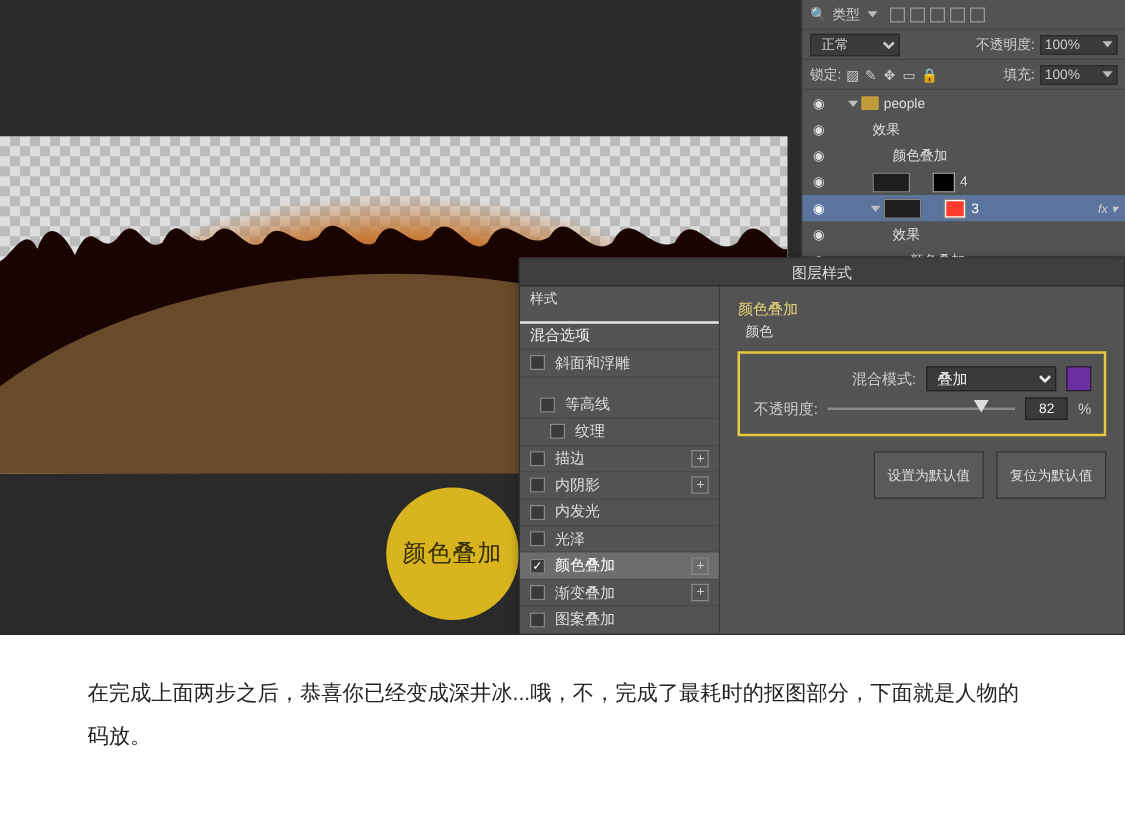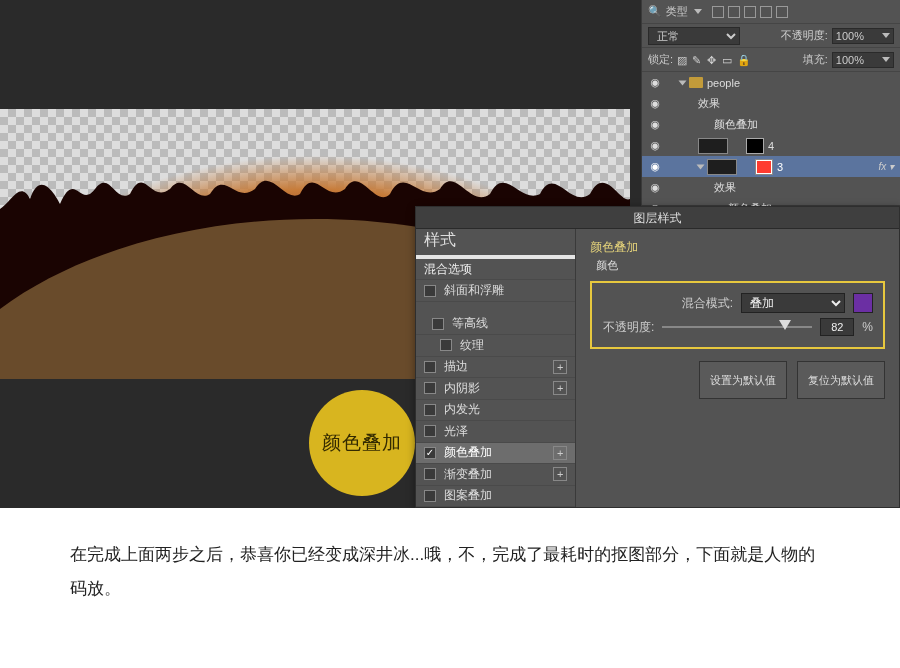--- a/index.html
+++ b/index.html
@@ -34,21 +34,21 @@
   .mask { display: inline-block; width: 18px; height: 16px; background: #fff; border: 1px solid #888; }
   .mask.red { background: linear-gradient(#ff3b30,#ff3b30); position: relative; }
   .mask.red::after { content:""; position:absolute; inset:0; border:1px solid #fff; }
   .link { display:inline-block; width:10px; }
   .fx { display:inline-block; font-style: italic; font-size: 10px; color: #ccc; margin-left: auto; margin-right: 6px; }
   
   .ls-dialog { position: absolute; left: 415px; top: 206px; right: 0; height: 302px; background: #535353; color: #ddd; font-size: 12px; border: 1px solid #2e2e2e; box-shadow: 0 2px 8px rgba(0,0,0,.4); }
   .ls-title { height: 22px; background: #3f3f3f; color: #ddd; text-align: center; font-size: 12px; line-height: 22px; border-bottom: 1px solid #2a2a2a; }
   .ls-body { display: flex; height: calc(100% - 22px); }
   .ls-left { width: 180px; border-right: 1px solid #3a3a3a; display: flex; flex-direction: column; }
-  .ls-left-head { height: 33px; padding: 0 8px; line-height: 21px; font-size: 16px; color: #ddd; border-bottom: 4px solid #e5e5e5; }
+  .ls-left-head { height: 33px; padding: 0 8px; line-height: 21px; font-size: 11px; color: #ddd; border-bottom: 2px solid #e5e5e5; }
   .ls-item { display: flex; align-items: center; height: 24px; padding: 0 8px; border-bottom: 1px solid #4a4a4a; gap: 8px; }
   .ls-item.hdr { color: #eee; }
   .ls-item.sel { background: #6d6d6d; color: #fff; }
   .cb { width: 12px; height: 12px; border: 1px solid #888; background: #3a3a3a; display: inline-flex; align-items: center; justify-content: center; font-size: 10px; color: #fff; }
   .cb.checked::after { content: "✓"; }
   .plus { margin-left: auto; width: 14px; height: 14px; border: 1px solid #888; color: #ccc; display: inline-flex; align-items: center; justify-content: center; font-size: 11px; }
   .ls-right { flex: 1; padding: 10px 14px; }
   .ls-right-title { font-size: 12px; color:#e4d27a; margin-bottom: 2px; }
   .ls-right-sub { font-size: 11px; color:#ddd; margin-bottom: 8px; padding-left: 6px;}
   .highlight-box { border: 2px solid #e7c83e; padding: 8px 10px; margin-bottom: 12px;}
@@ -99,21 +99,21 @@
       <span class="tri"></span>
       <span class="top-icons" style="margin-left:6px;">
         <span class="ico"></span>
         <span class="ico"></span>
         <span class="ico"></span>
         <span class="ico"></span>
         <span class="ico"></span>
       </span>
     </div>
     <div class="lp-row">
-      <select class="lp-select" style="width:92px">
+      <select class="lp-select" style="width:72px">
         <option>正常</option>
       </select>
       <span style="flex:1"></span>
       <span class="lbl">不透明度:</span>
       <span class="pct">
           <span>100%</span>
           <span class="tri"></span>
         </span>
     </div>
     <div class="lp-row">

